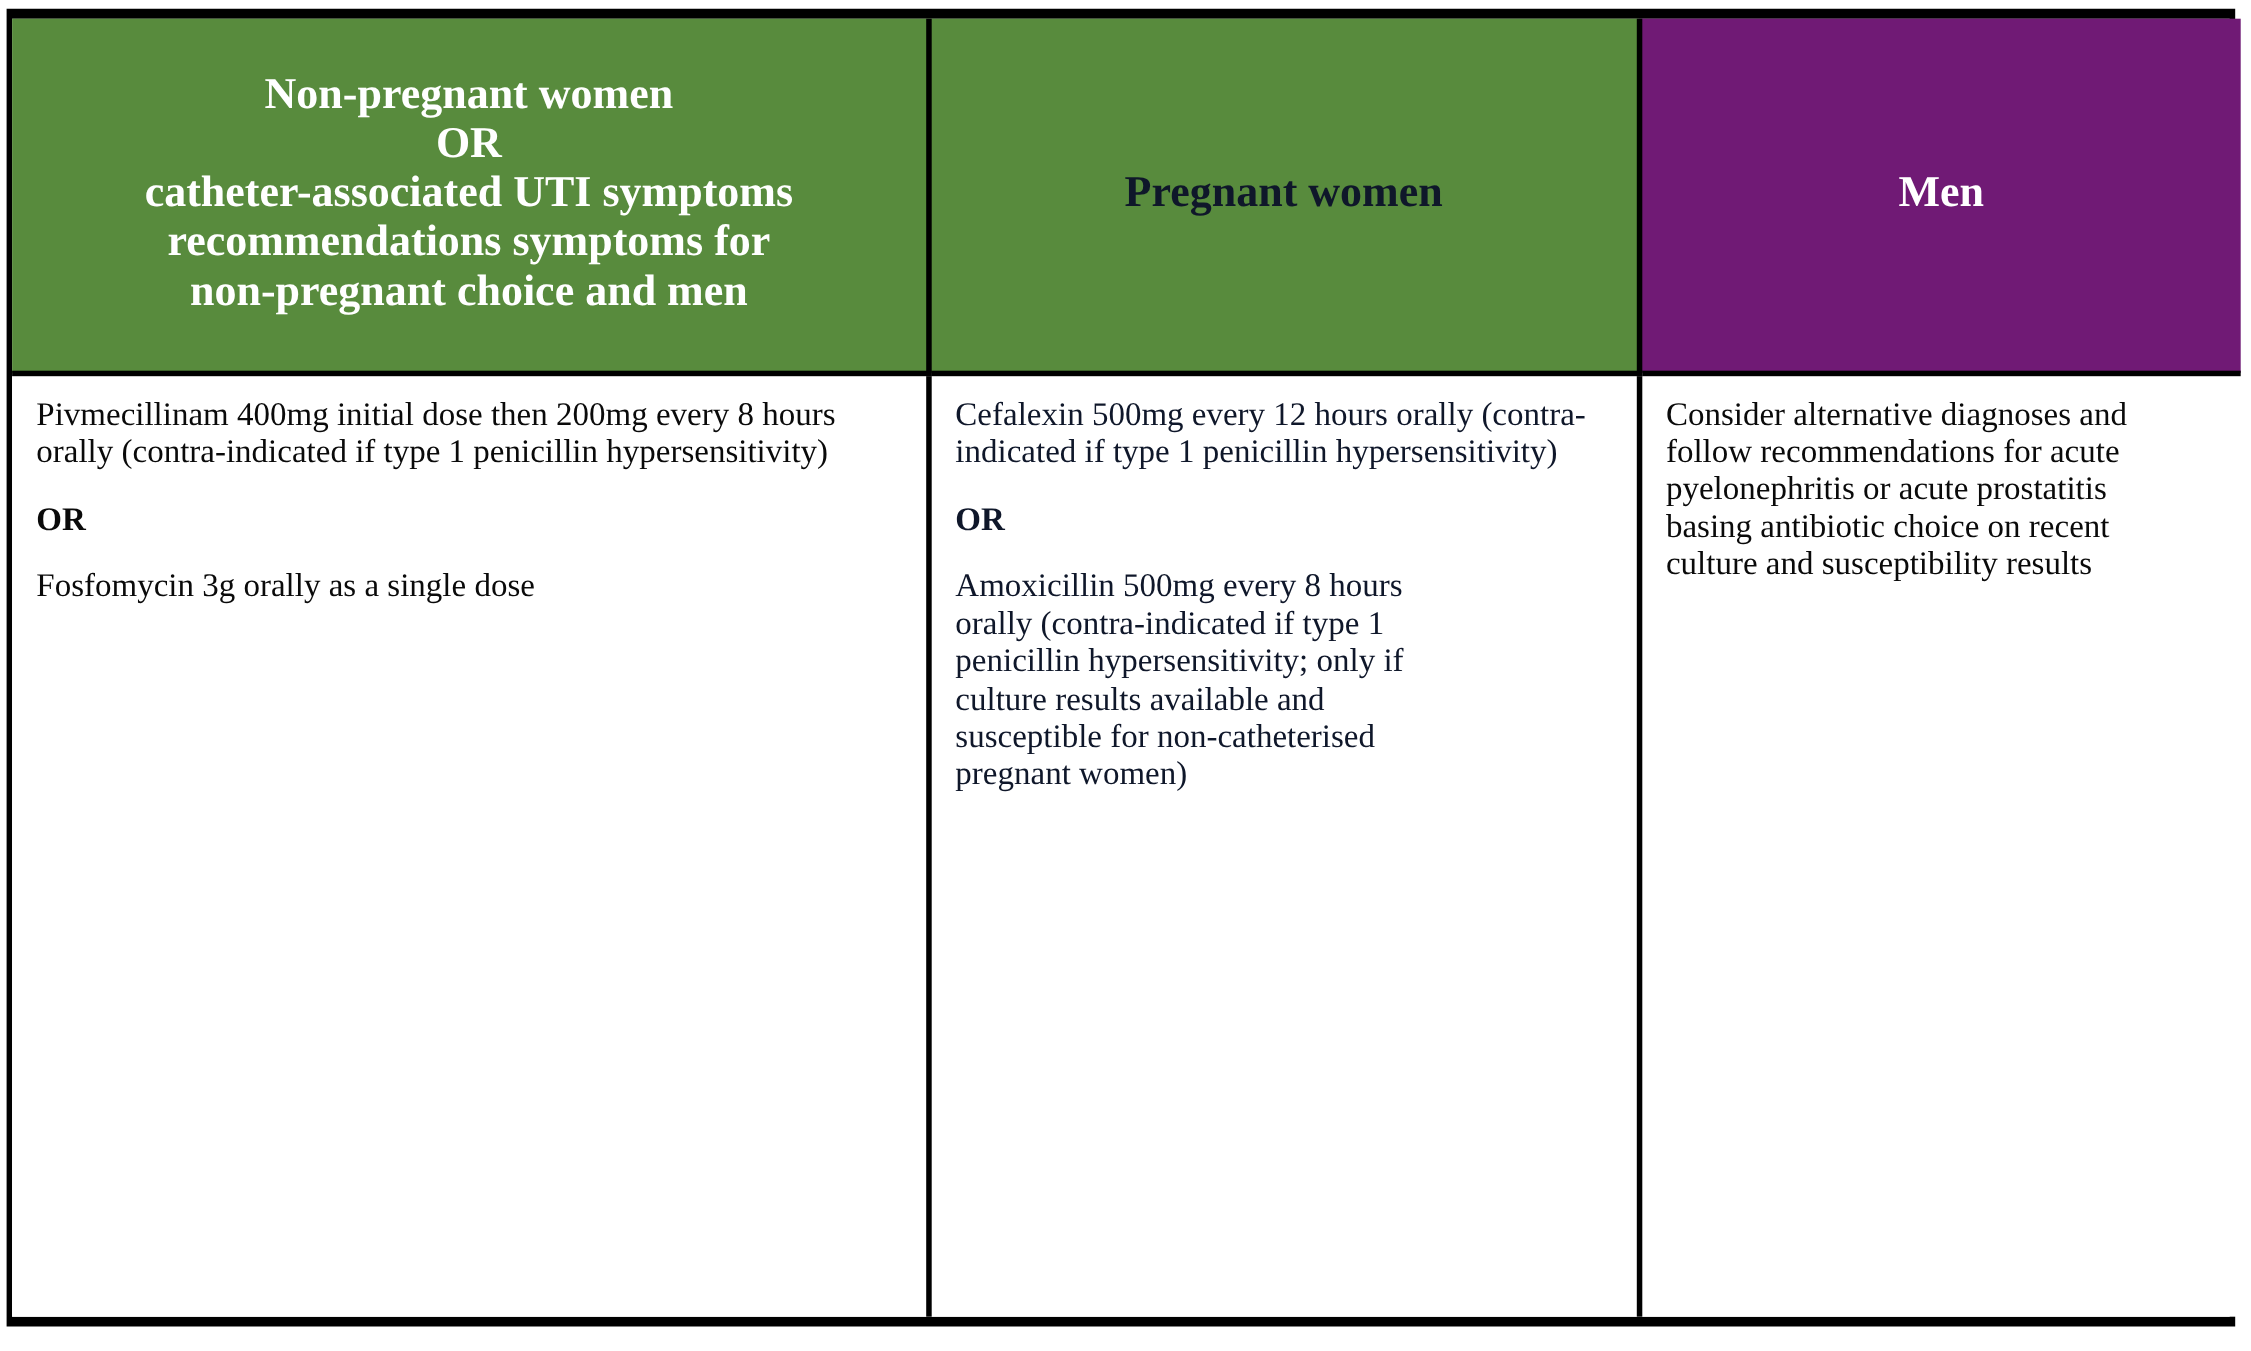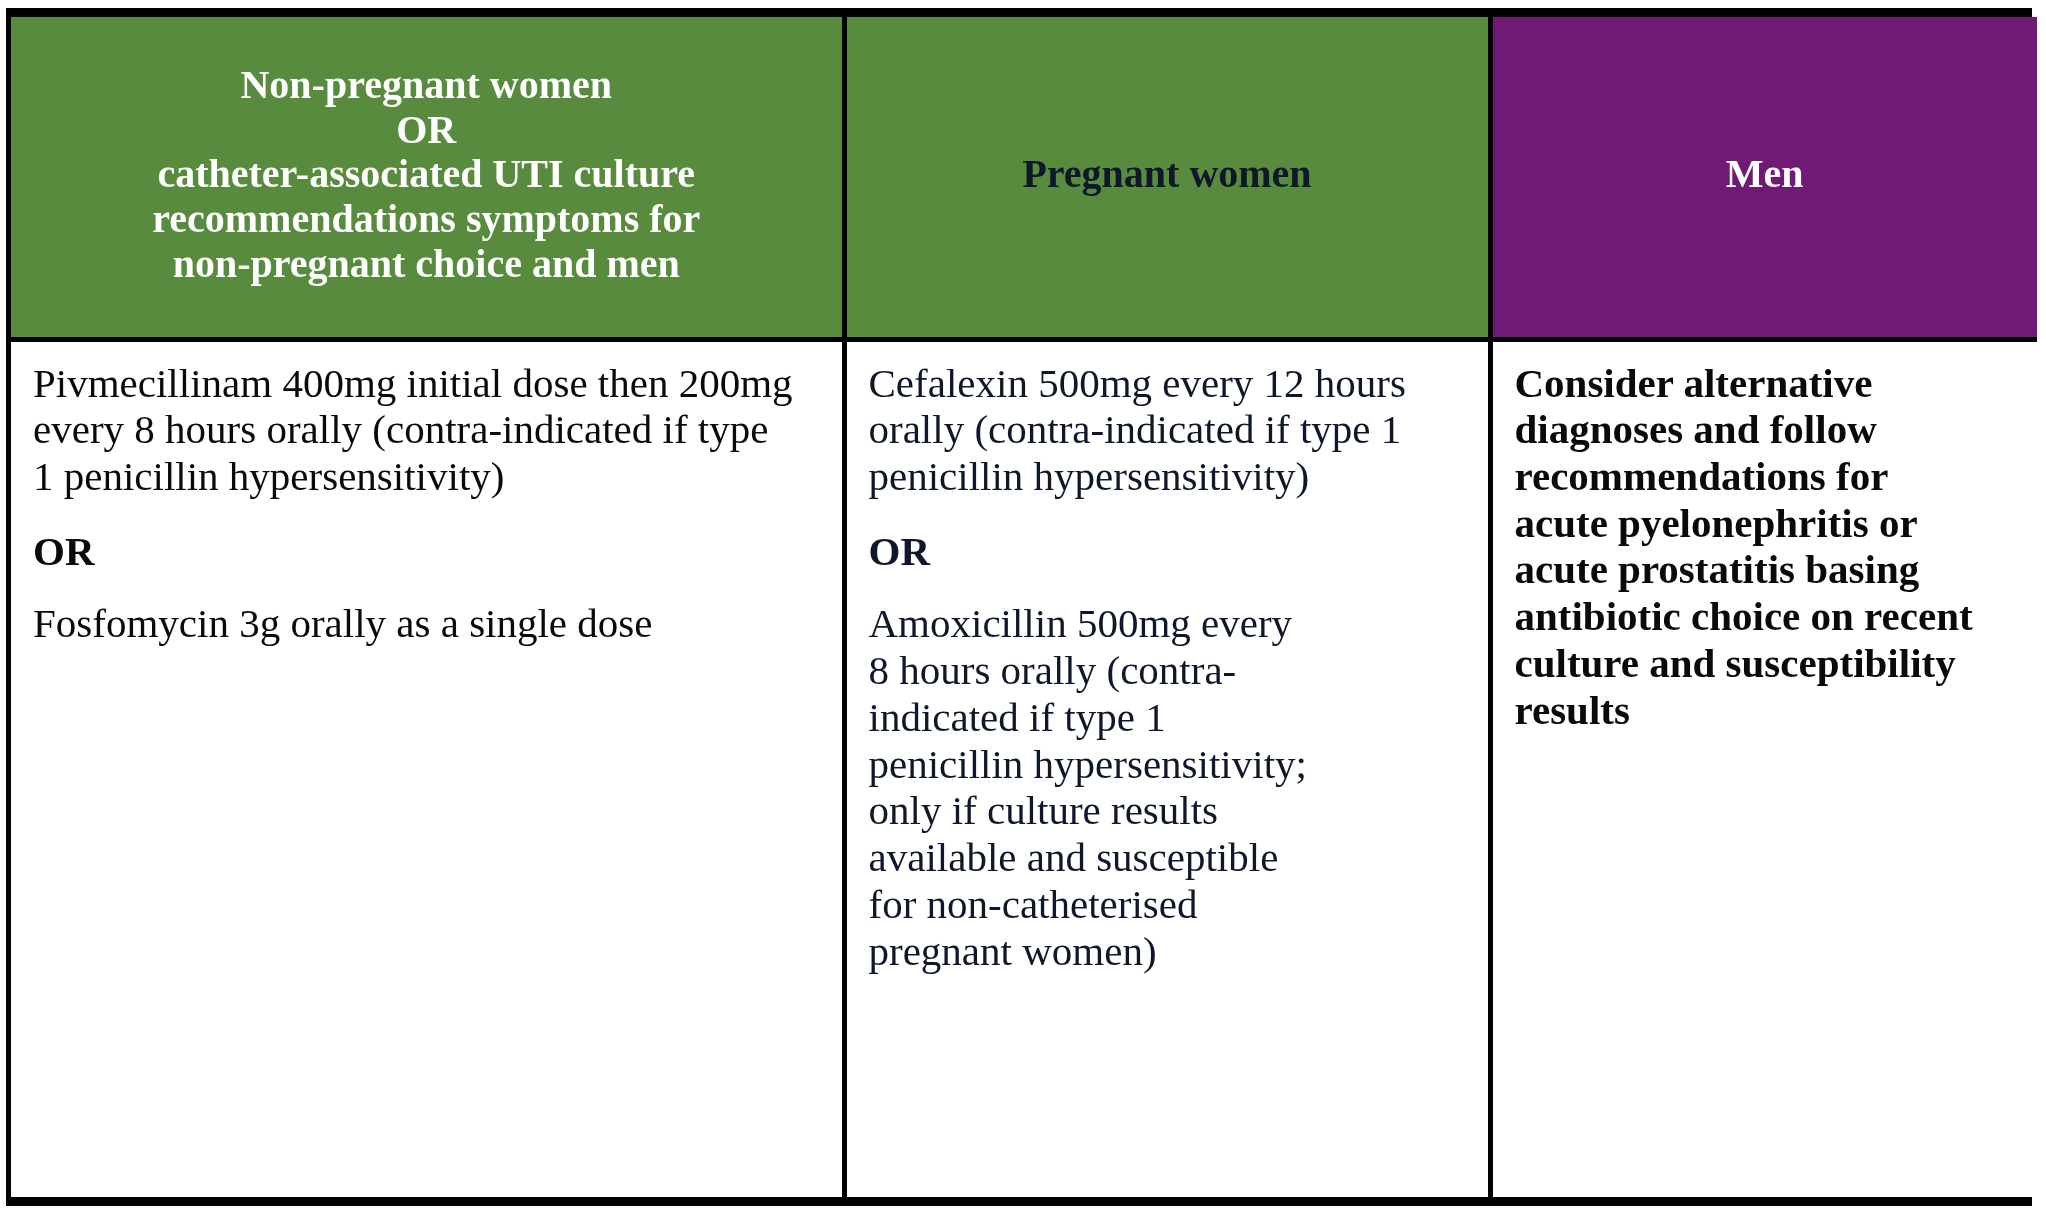--- a/index.html
+++ b/index.html
@@ -57,27 +57,27 @@
   thead th:last-child { border-right: none; }
 
   .hdr-line { display: block; }
 
   
   tbody td {
     background: #ffffff;
     color: #0a0a0a;
     text-align: left;
     vertical-align: top;
-    font-size: 41px;
+    font-size: 30px;
     line-height: 1.14;
     padding: 18px 20px 18px 22px;
     border-right: 5px solid #000000;
     box-sizing: border-box;
   }
-  tbody td:last-child { border-right: none; font-weight: bold; }
+  tbody td:last-child { border-right: none; }
 
   .para {
     margin: 0 0 0 0;
     display: block;
   }
   .para + .para { margin-top: 26px; }
   .para.or {
     font-weight: bold;
     margin-top: 28px;
   }
@@ -97,21 +97,21 @@
     <colgroup>
       <col class="c1">
       <col class="c2">
       <col class="c3">
     </colgroup>
     <thead>
       <tr>
         <th style="background: rgb(88, 139, 61); color: rgb(255, 255, 255); border-right-color: rgb(0, 0, 0); border-bottom-color: rgb(0, 0, 0);">
           <span class="hdr-line">Non-pregnant women</span>
           <span class="hdr-line">OR</span>
-          <span class="hdr-line">catheter-associated UTI culture</span>
+          <span class="hdr-line">catheter-associated UTI symptoms</span>
           <span class="hdr-line">recommendations symptoms for</span>
           <span class="hdr-line">non-pregnant choice and men</span>
         </th>
         <th style="background: rgb(88, 139, 61); color: #0f172a; border-right-color: rgb(0, 0, 0); border-bottom-color: rgb(0, 0, 0);">
           <span class="hdr-line">Pregnant women</span>
         </th>
         <th style="background: #701a75; color: rgb(255, 255, 255); border-right-color: rgb(0, 0, 0); border-bottom-color: rgb(0, 0, 0);">
           <span class="hdr-line">Men</span>
         </th>
       </tr>

